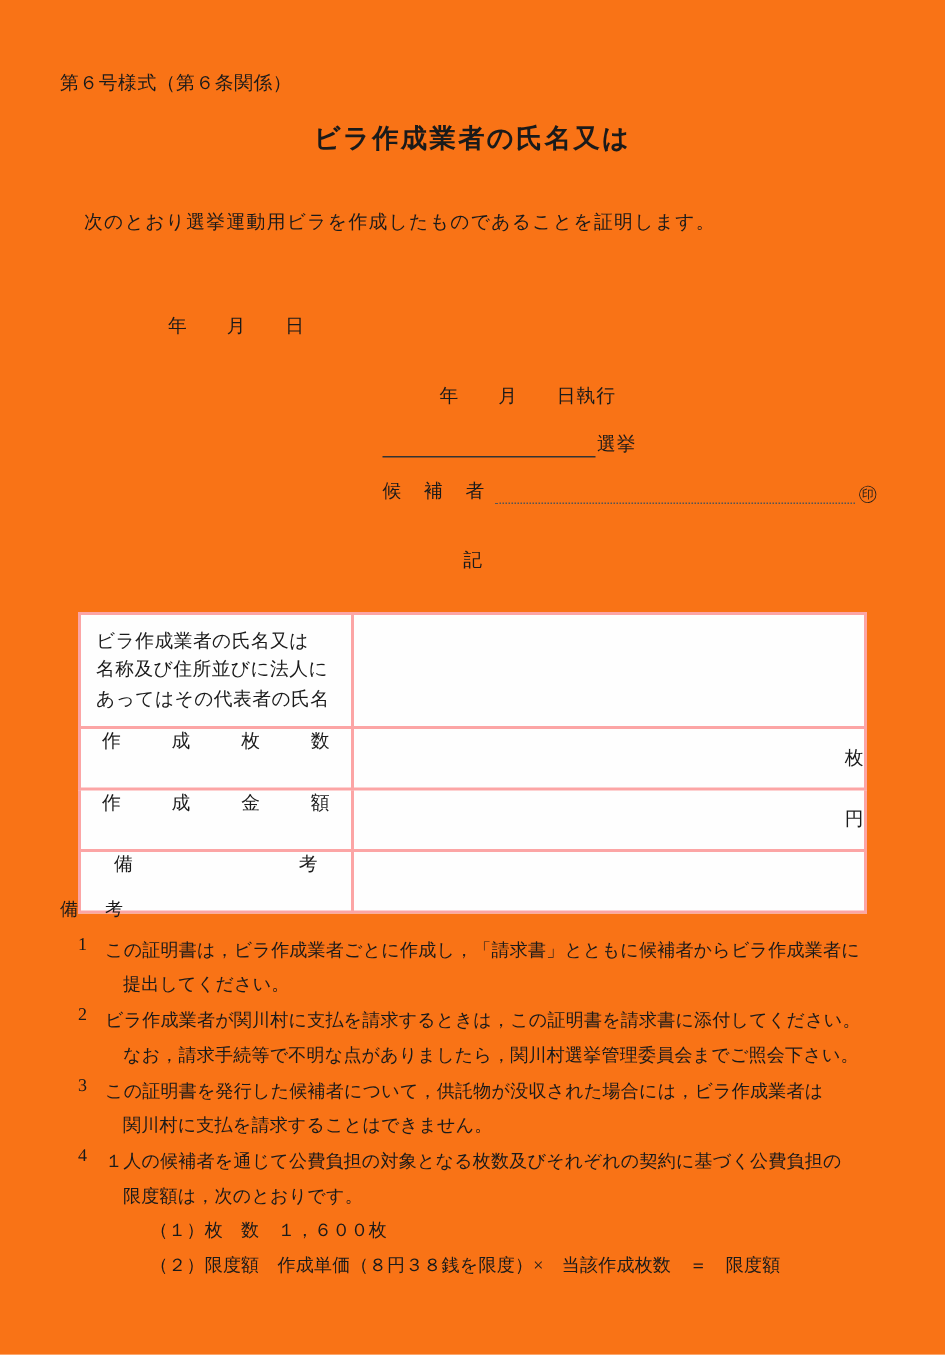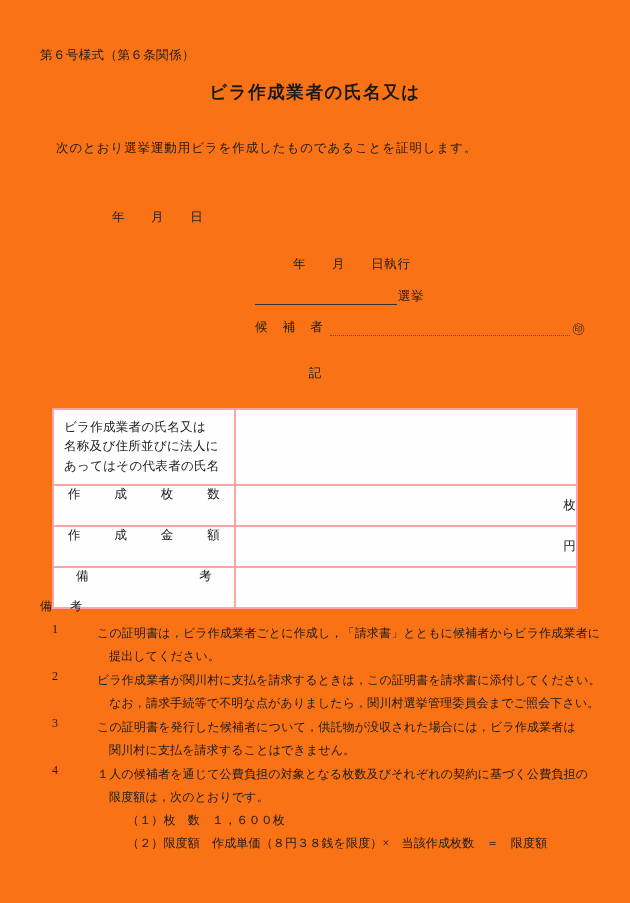--- a/index.html
+++ b/index.html
@@ -200,21 +200,20 @@
     display: flex;
     margin-bottom: 1px;
   }
   .note-num {
     width: 30px;
     flex: 0 0 30px;
     text-align: center;
   }
   .note-body {
     flex: 1;
-    margin-left: 27px;
   }
   .note-line {
     line-height: 1.92;
     letter-spacing: 0.15px;
     white-space: nowrap;
   }
   .note-line.indent {
     padding-left: 12px;
   }
   .sub-item {

